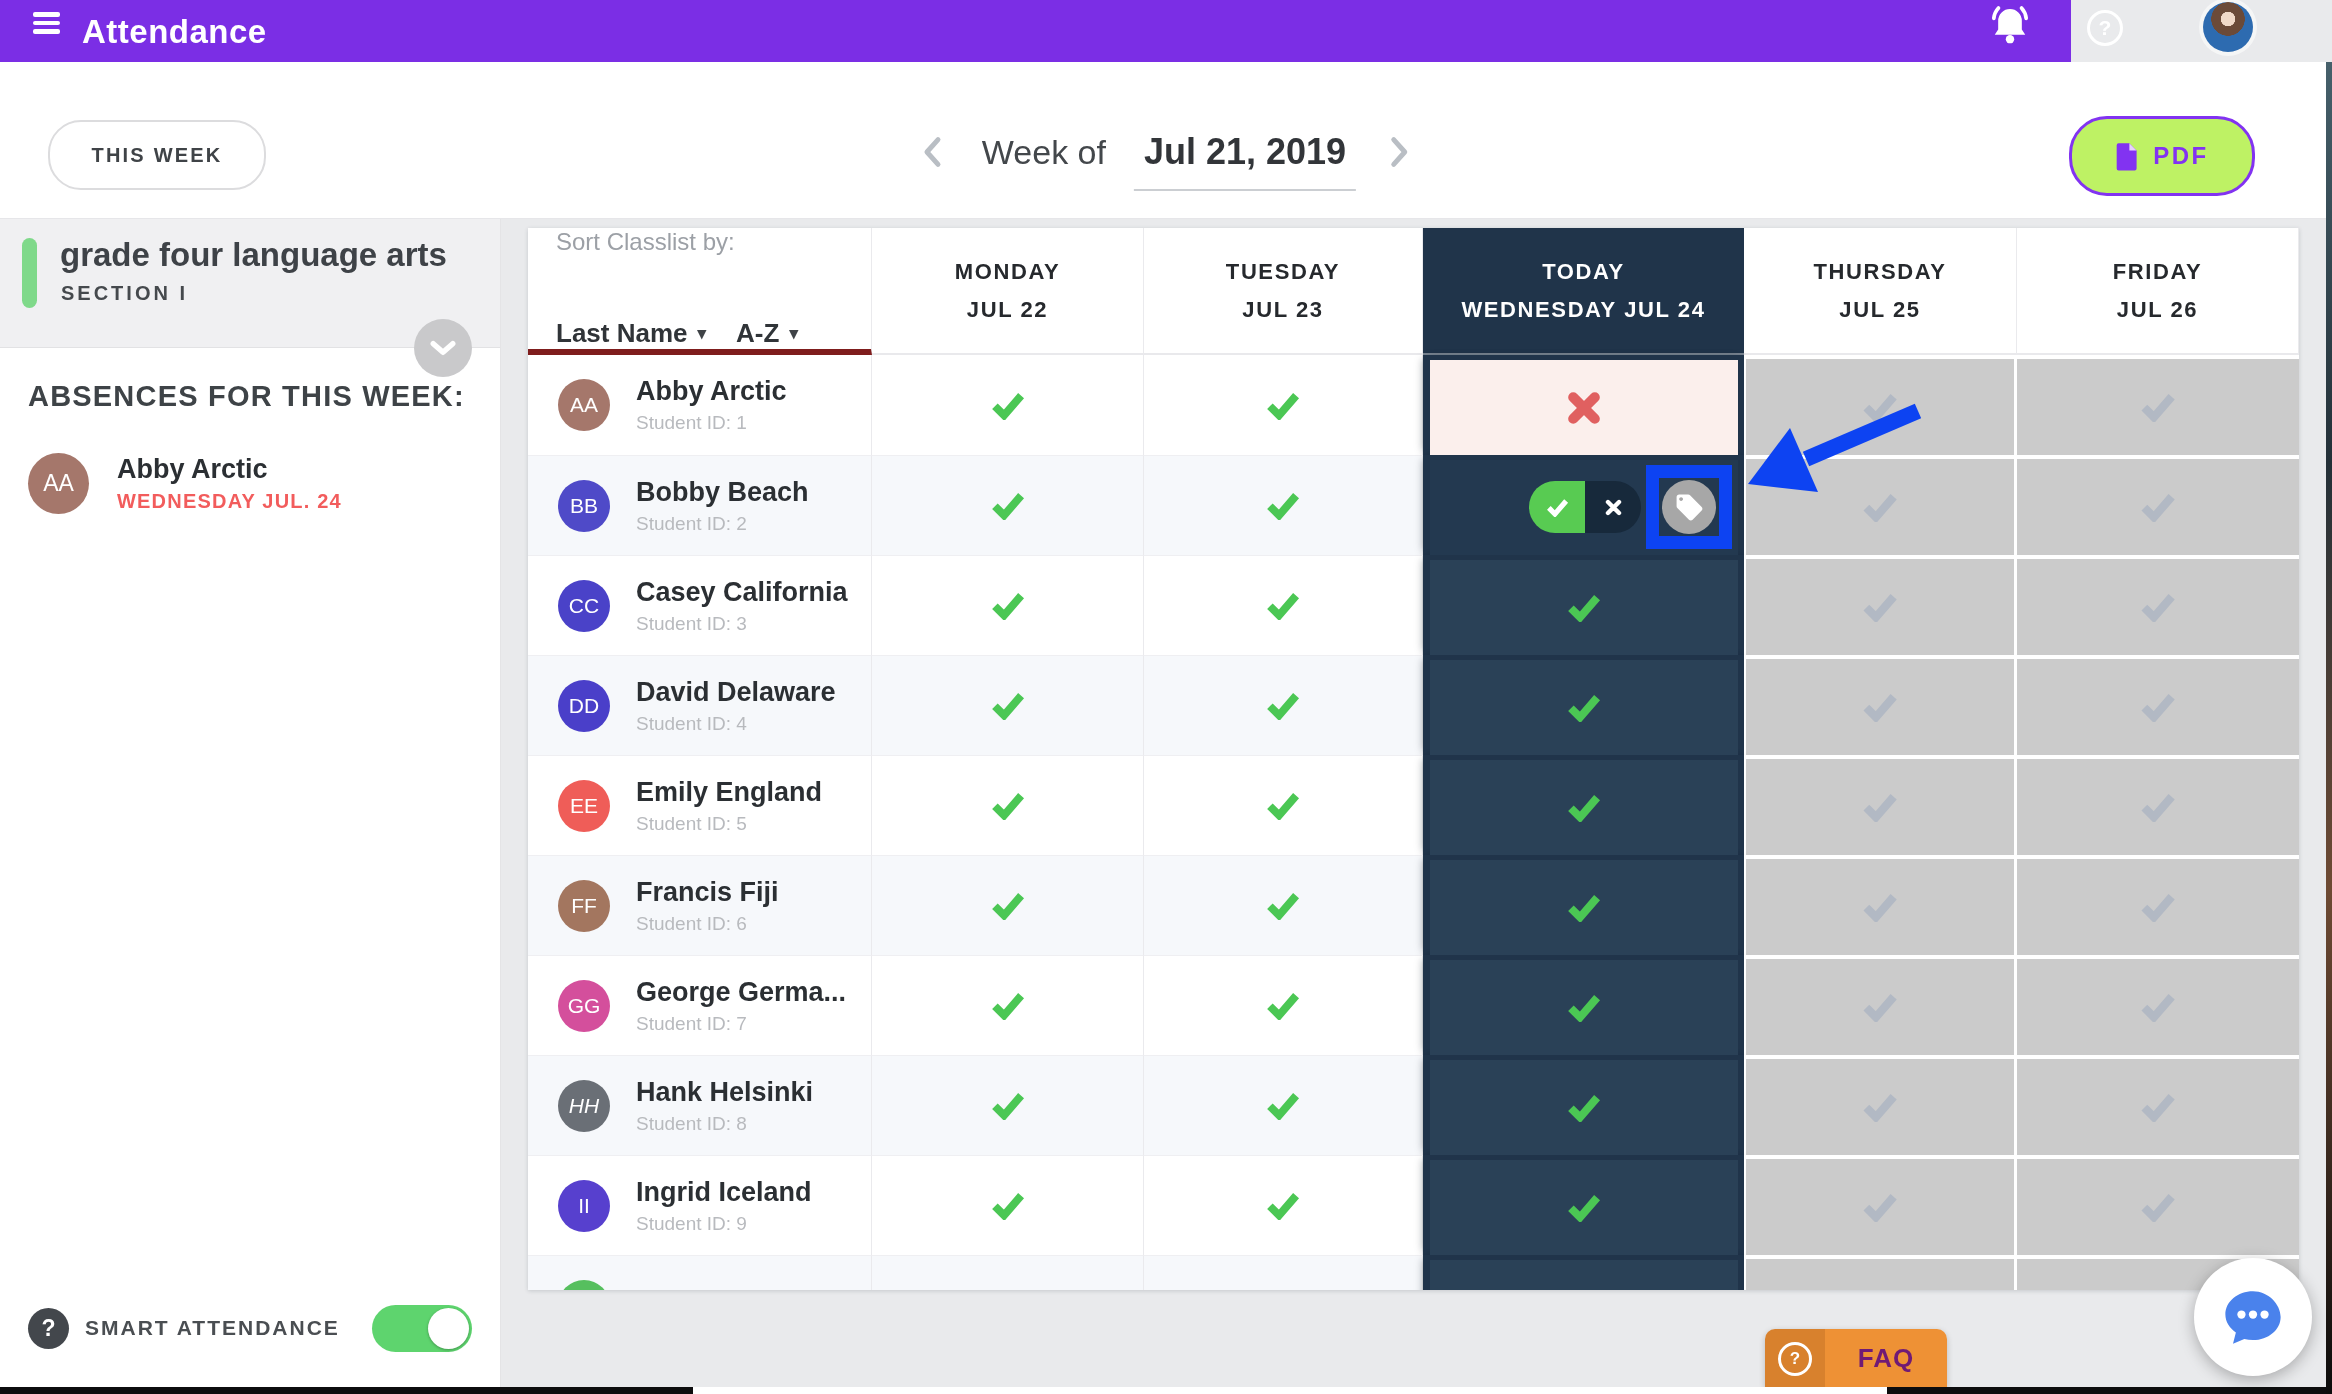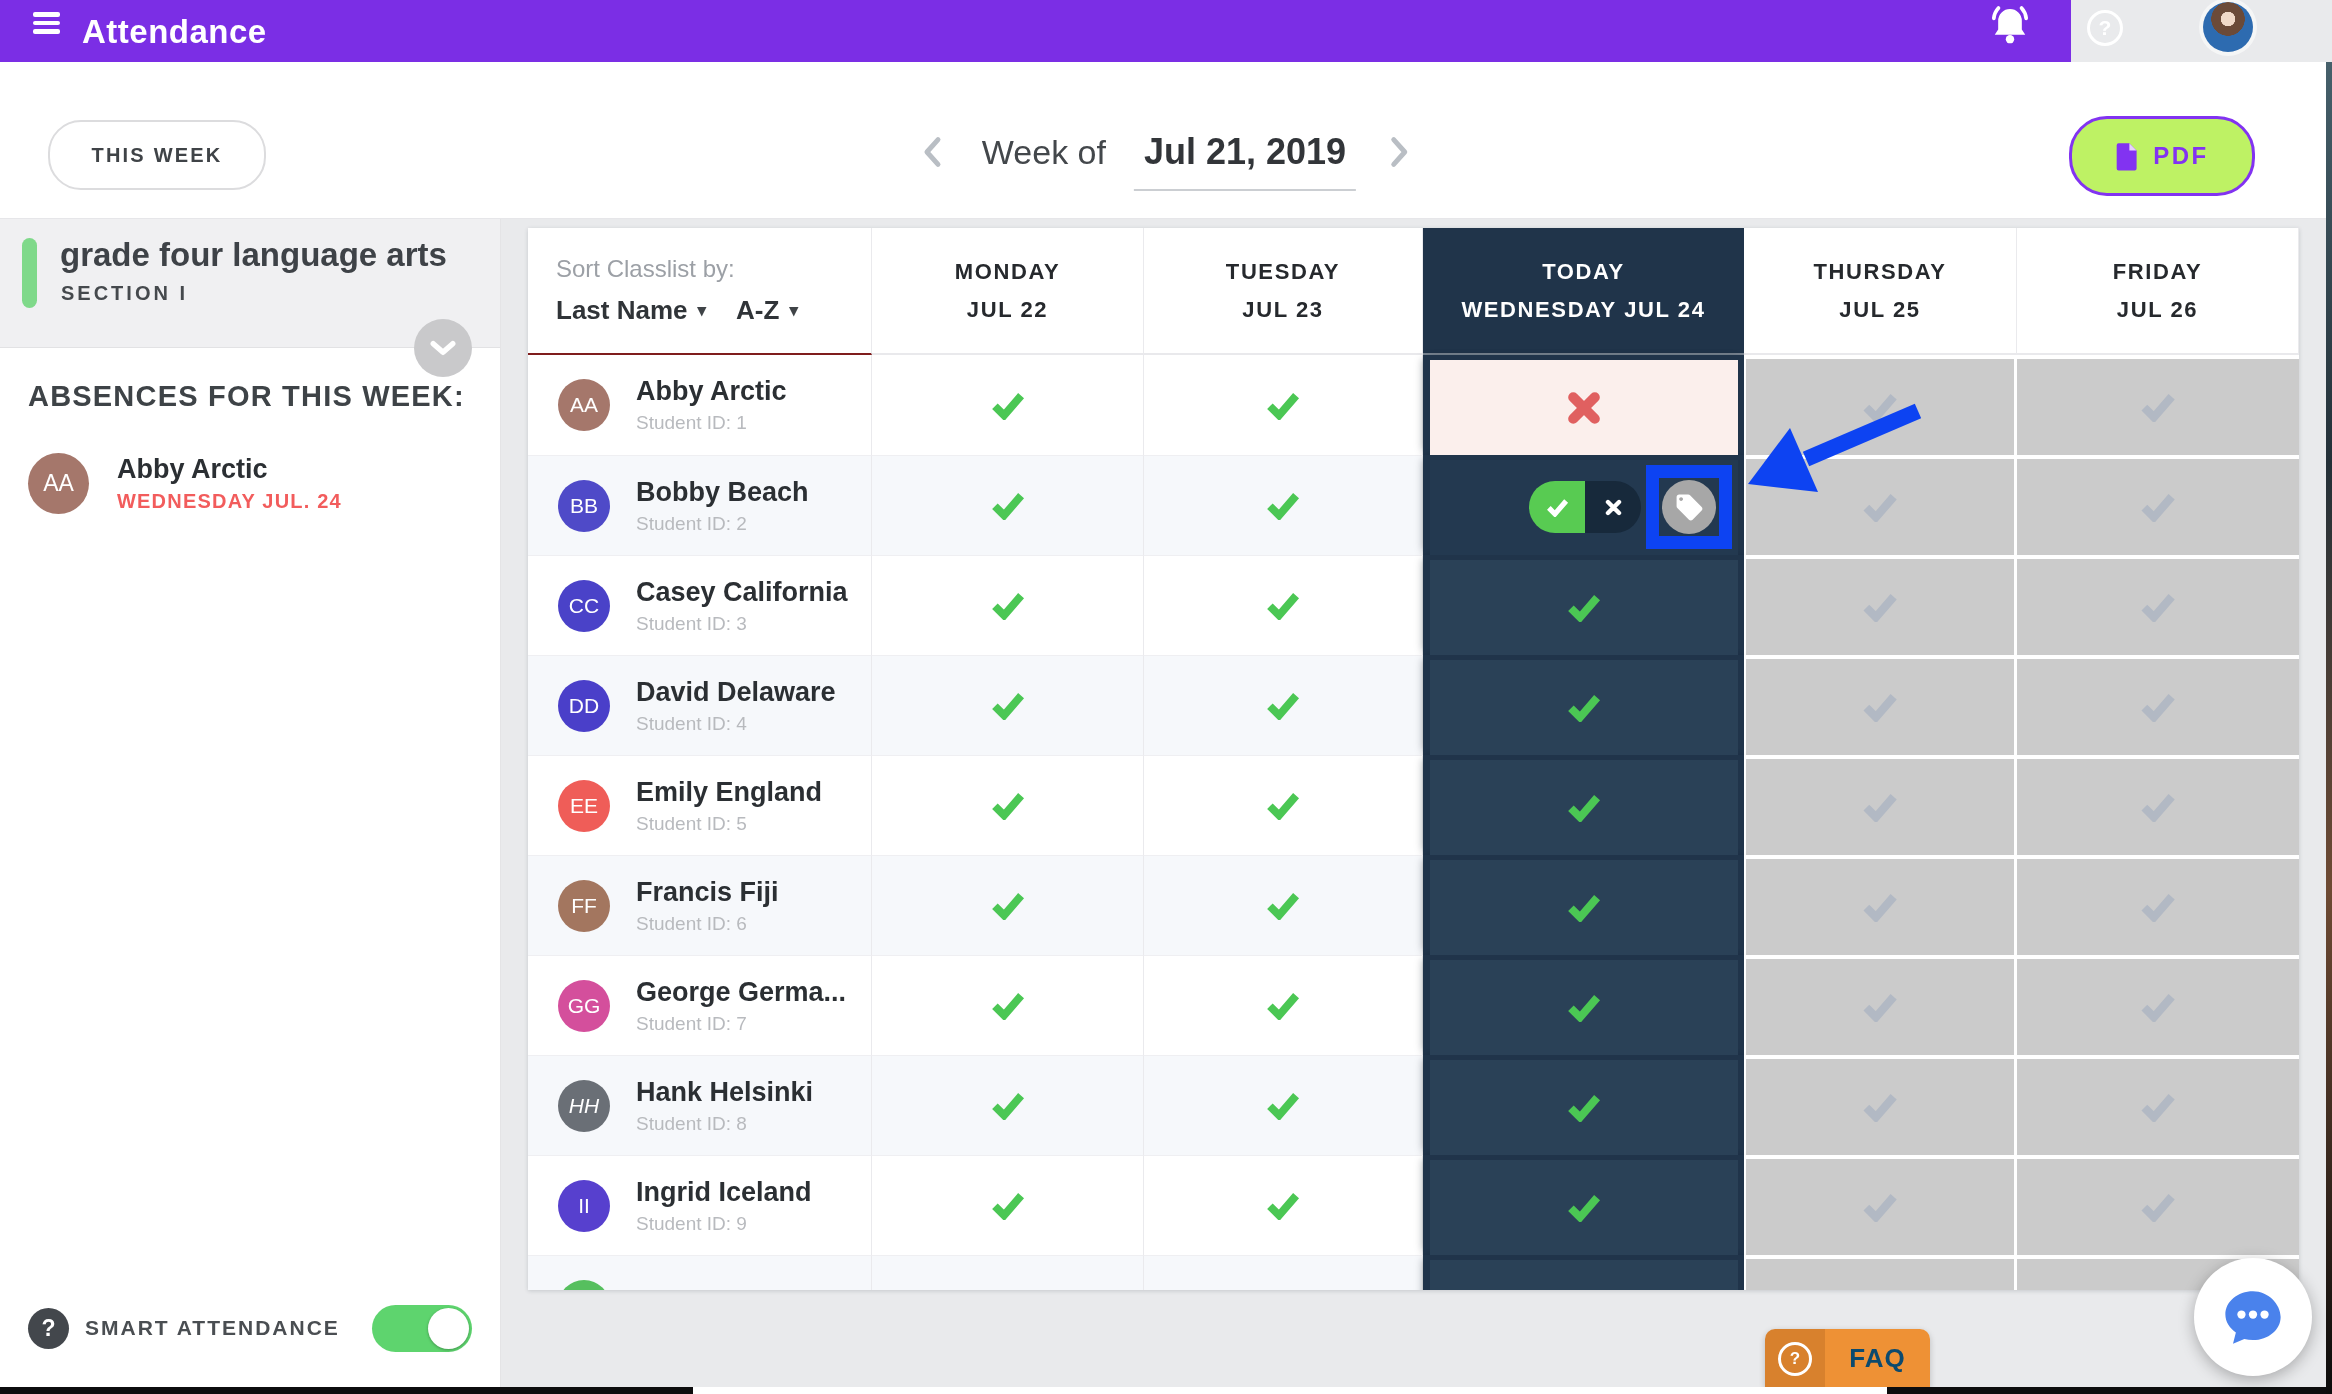--- a/index.html
+++ b/index.html
@@ -51,22 +51,22 @@
   .smart-label{margin-left:16px;font-size:21px;font-weight:700;letter-spacing:2px;color:#4A4E52;flex:1;}
   .toggle{position:relative;width:100px;height:47px;border-radius:24px;background:#5ED46E;cursor:pointer;flex:0 0 auto;}
   .toggle .knob{position:absolute;right:3px;top:3px;width:41px;height:41px;border-radius:50%;background:#fff;
     box-shadow:0 1px 3px rgba(0,0,0,.3);}
 
   
   .main{position:absolute;left:500px;top:218px;width:1832px;height:1176px;background:#E9EAEC;}
   .panel{position:absolute;left:28px;top:10px;width:1771px;height:1062px;background:#fff;
     box-shadow:0 1px 4px rgba(40,50,60,.18);overflow:hidden;}
   .grid{display:grid;grid-template-columns:344px 272px 279px 321px 273px 282px;grid-template-rows:127px;grid-auto-rows:100px;}
-  .sort-cell{border-bottom:2px solid #7f1d1d;border-right:1px solid #EAEAED;display:flex;flex-direction:column;
-    justify-content:center;padding-left:28px;gap:12px;}
+  .sort-cell{border-bottom:6px solid #7f1d1d;border-right:1px solid #EAEAED;display:flex;flex-direction:column;
+    justify-content:space-between;padding-left:28px;gap:12px;}
   .sort-label{font-size:24px;color:#9CA0A6;}
   .sort-controls{display:flex;align-items:center;gap:10px;font-size:26px;font-weight:700;color:#303438;}
   .caret{font-size:17px;color:#3F4347;}
   .sort-az{margin-left:20px;}
   .h-cell{border-bottom:2px solid #E9E9EC;border-right:1px solid #EAEAED;display:flex;flex-direction:column;
     align-items:center;justify-content:center;gap:12px;font-size:22px;font-weight:700;letter-spacing:1.6px;color:#26292D;}
   .h-cell:last-of-type{border-right:none;}
   .h-cell.today-h{background:#20344A;color:#fff;border-right:none;border-bottom:2px solid rgba(230,232,236,.45);}
   .light{background:#fff;display:flex;align-items:center;justify-content:center;}
   .light.alt{background:#F6F8FB;}
@@ -89,22 +89,22 @@
   .tag-frame{position:absolute;left:216px;top:5px;width:60px;height:58px;border:13px solid #0D43F2;background:#233950;
     display:flex;align-items:center;justify-content:center;}
   .tag-circle{width:54px;height:54px;border-radius:50%;background:#A7A7A7;display:flex;align-items:center;justify-content:center;cursor:pointer;}
 
   
   .faq-btn{position:absolute;left:1765px;top:1329px;height:59px;display:flex;border-radius:10px 10px 0 0;overflow:hidden;
     cursor:pointer;z-index:40;box-shadow:0 2px 6px rgba(0,0,0,.2);}
   .faq-left{width:60px;background:#D8812D;display:flex;align-items:center;justify-content:center;}
   .faq-q{width:28px;height:28px;border:3px solid #fff;border-radius:50%;color:#fff;font-size:17px;font-weight:700;
     display:flex;align-items:center;justify-content:center;}
-  .faq-right{width:105px;background:#EE9135;display:flex;align-items:center;justify-content:center;
-    color:#0c4a6e;font-size:26px;font-weight:700;letter-spacing:1px;}
+  .faq-right{width:122px;background:#EE9135;display:flex;align-items:center;justify-content:center;
+    color:#701a75;font-size:26px;font-weight:700;letter-spacing:1px;}
   .chat-fab{position:absolute;left:2194px;top:1258px;width:118px;height:118px;border-radius:50%;background:#fff;
     box-shadow:0 4px 16px rgba(0,0,0,.28);display:flex;align-items:center;justify-content:center;cursor:pointer;z-index:60;}
   .arrow-overlay{position:absolute;left:0;top:0;width:2332px;height:1394px;pointer-events:none;z-index:50;}
 
   
   .edge-right{position:absolute;right:0;top:62px;width:6px;height:1332px;z-index:70;
     background:linear-gradient(#46606B,#233038 30%,#6E4A33 62%,#0C0C0C);}
   .edge-bottom{position:absolute;left:0;top:1387px;width:2332px;height:7px;background:#0d0d0e;z-index:65;}
   .edge-bottom-notch{position:absolute;left:693px;top:1387px;width:1194px;height:7px;background:#fff;z-index:66;}
 </style>

